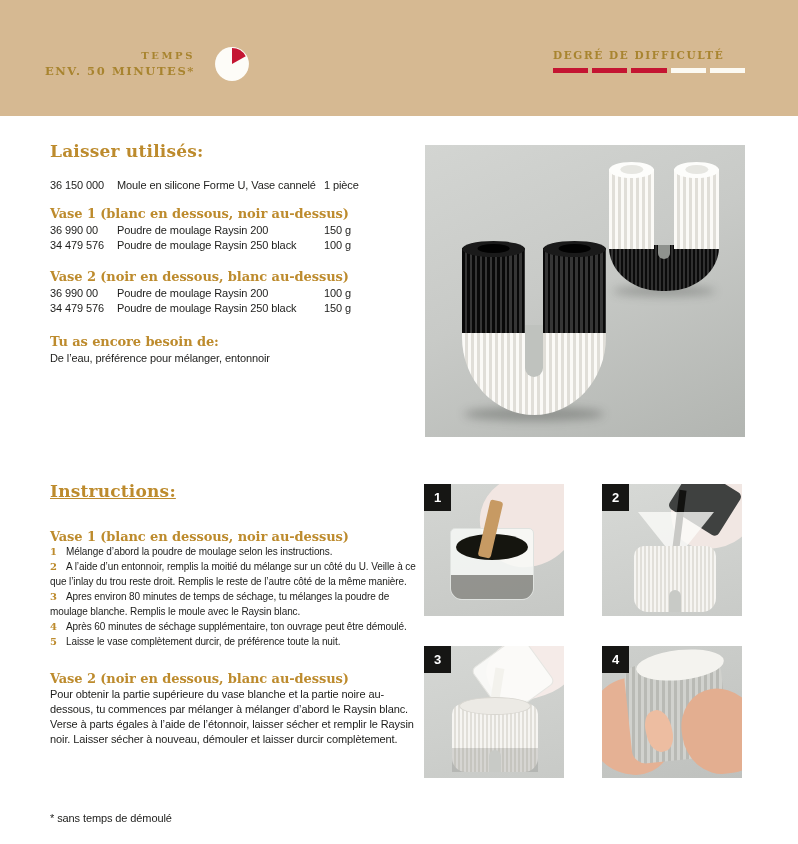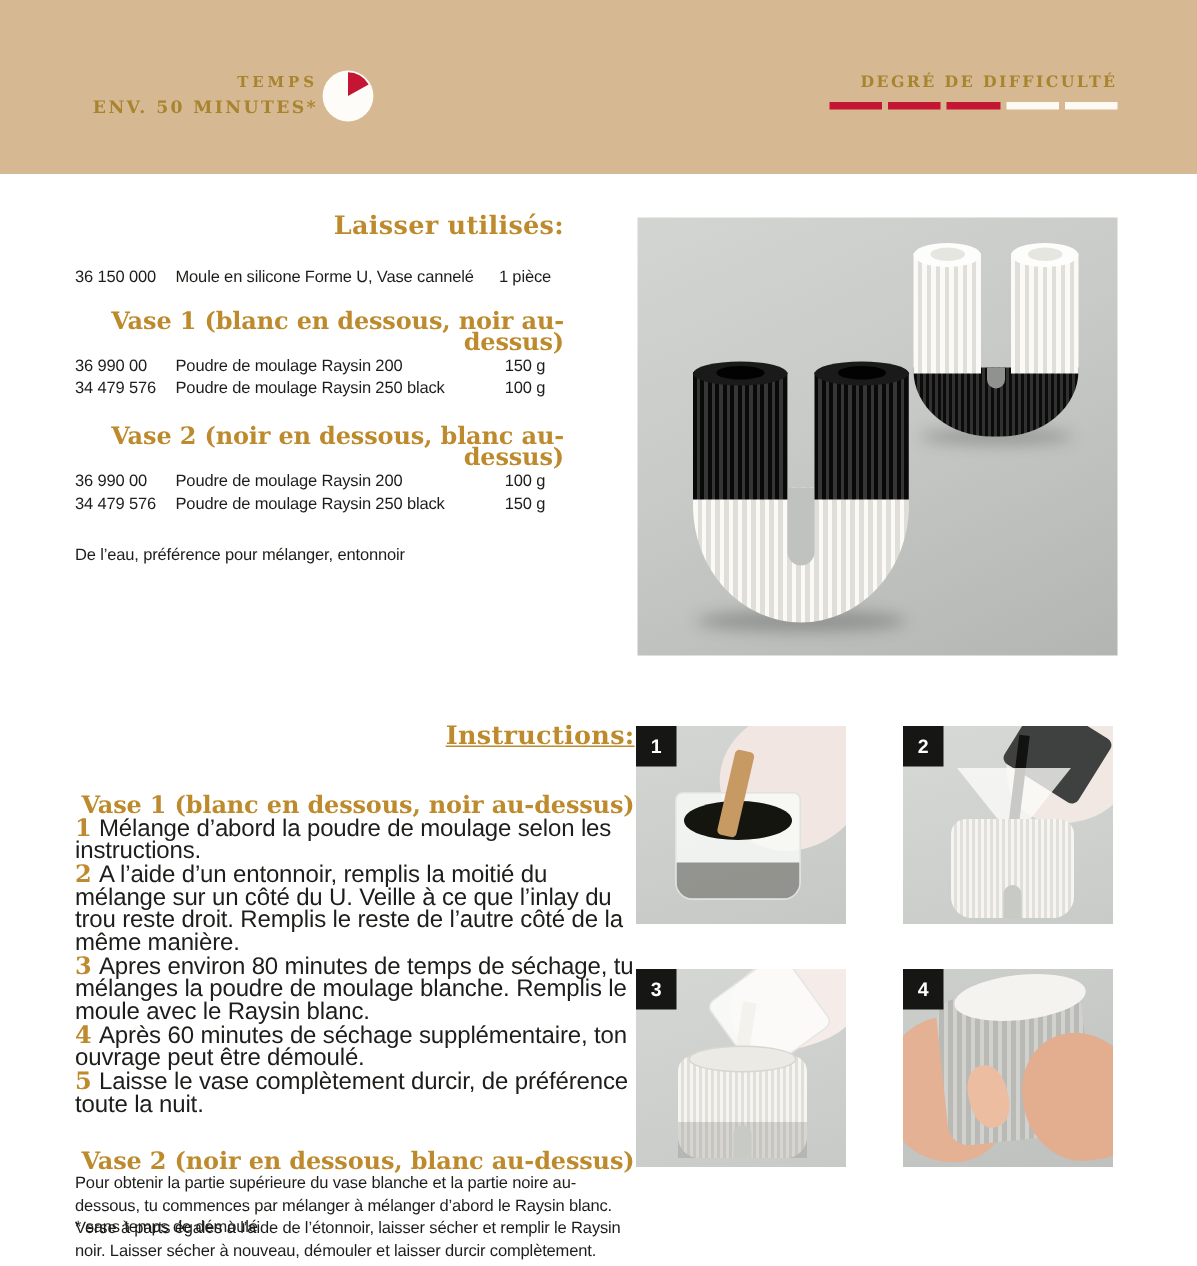--- a/index.html
+++ b/index.html
@@ -6,44 +6,44 @@
     --banner:#d6b992;
     --gold:#a8842f;
     --gold-bright:#bd8b2d;
     --red:#c41532;
     --ink:#1d1d1b;
   }
   *{margin:0;padding:0;box-sizing:border-box;}
   html,body{background:#fff;}
   body{font-family:"Liberation Sans",sans-serif;color:var(--ink);}
   .page{position:relative;width:798px;height:844px;background:#fff;overflow:hidden;}
-  .slab{font-family:"DejaVu Serif",serif;font-weight:bold;text-align:right;}
+  .slab{font-family:"DejaVu Serif",serif;font-weight:bold;}
 
   
   .banner{position:absolute;left:0;top:0;width:798px;height:116px;background:var(--banner);}
-  .time-wrap{position:absolute;left:0;top:46px;width:250px;display:flex;justify-content:flex-end;align-items:flex-start;gap:2px;}
+  .time-wrap{position:absolute;left:0;top:46px;width:250px;display:flex;justify-content:flex-end;align-items:flex-start;gap:19px;}
   .time-lines{text-align:right;color:var(--gold);padding-top:4px;}
   .time-l1{font-size:10px;letter-spacing:2.6px;margin-bottom:3px;}
   .time-l2{font-size:11.5px;letter-spacing:1.6px;}
   .clock-icon{width:36px;height:36px;flex:0 0 auto;}
   .diff-wrap{position:absolute;left:553px;top:49px;width:192px;}
   .diff-label{font-size:10.5px;letter-spacing:1.6px;color:var(--gold);}
   .diff-bars{margin-top:7px;display:flex;gap:4px;height:5px;}
   .diff-bars .bar{flex:1;height:5px;background:#fcfaf3;}
   .diff-bars .bar.filled{background:var(--red);}
 
   
   .articles{position:absolute;left:50px;top:141px;width:326px;}
   .h-main{font-size:17px;color:var(--gold-bright);letter-spacing:.2px;}
   .articles .h-main{margin-bottom:17px;}
   .row{display:flex;align-items:baseline;font-size:11px;line-height:15px;letter-spacing:-0.1px;}
   .code{flex:0 0 67px;font-weight:normal;}
   .desc{flex:1 1 auto;}
-  .qty{flex:0 0 52px;text-align:center;}
-  .h-group{font-size:16px;color:var(--gold-bright);line-height:14px;letter-spacing:-0.1px;}
+  .qty{flex:0 0 52px;text-align:left;}
+  .h-group{font-size:13px;color:var(--gold-bright);line-height:14px;letter-spacing:-0.1px;}
   .mt-g1{margin-top:14px;margin-bottom:2px;}
   .mt-g2{margin-top:17px;margin-bottom:2px;}
   .also{margin-top:19px;}
   .also .h-group{margin-bottom:2px;}
   .also-line{font-size:11px;line-height:15px;letter-spacing:-0.1px;}
 
   
   .photo-main{position:absolute;left:425px;top:145px;width:320px;height:292px;overflow:hidden;
     background:linear-gradient(155deg,#d3d5d2 0%,#c8cac7 45%,#b2b5b1 100%);}
   .vase{position:absolute;}
@@ -75,21 +75,21 @@
   .vase-back .u-notch{width:12px;height:14px;background:#8f928e;border-radius:0 0 6px 6px;}
   .vase-back .cyl{width:45px;height:80px;}
   .cyl-b1{left:0;}
   .cyl-b2{left:65px;}
   .vase-back .cyl-ellipse{background:#fdfdfb;}
   .vase-back .hole{background:#e6e6e1;}
 
   
   .instructions{position:absolute;left:50px;top:481px;width:373px;}
   .instructions .h-main{margin-bottom:29px;text-decoration:underline;}
-  .step{font-size:16px;line-height:15px;letter-spacing:-0.1px;}
+  .step{font-size:10px;line-height:15px;letter-spacing:-0.1px;}
   .step-num{font-family:"DejaVu Serif",serif;font-weight:bold;color:var(--gold-bright);display:inline-block;min-width:16px;}
   .vase2-block{margin-top:23px;}
   .vase2-text{font-size:11px;line-height:15px;letter-spacing:-0.1px;margin-top:1px;}
 
   
   .photo-grid{position:absolute;left:424px;top:484px;display:grid;
     grid-template-columns:140px 140px;column-gap:38px;row-gap:30px;}
   .step-photo{position:relative;width:140px;height:132px;overflow:hidden;}
   .badge{position:absolute;left:0;top:0;width:27px;height:27px;background:#161614;color:#fff;
     font-weight:bold;font-size:13px;display:flex;align-items:center;justify-content:center;z-index:9;}
@@ -187,20 +187,21 @@
       <span class="desc">Poudre de moulage Raysin 200</span>
       <span class="qty">100 g</span>
     </div>
     <div class="row">
       <span class="code">34 479 576</span>
       <span class="desc">Poudre de moulage Raysin 250 black</span>
       <span class="qty">150 g</span>
     </div>
 
     <div class="also">
+      <h2 class="h-group slab">Tu as encore besoin de:</h2>
       <div class="also-line">De l’eau, préférence pour mélanger, entonnoir</div>
     </div>
   </section>
 
   <figure class="photo-main">
     <div class="vase vase-back">
       <div class="vase-shadow shadow"></div>
       <div class="u-body">
         <div class="u-notch"></div>
       </div>

